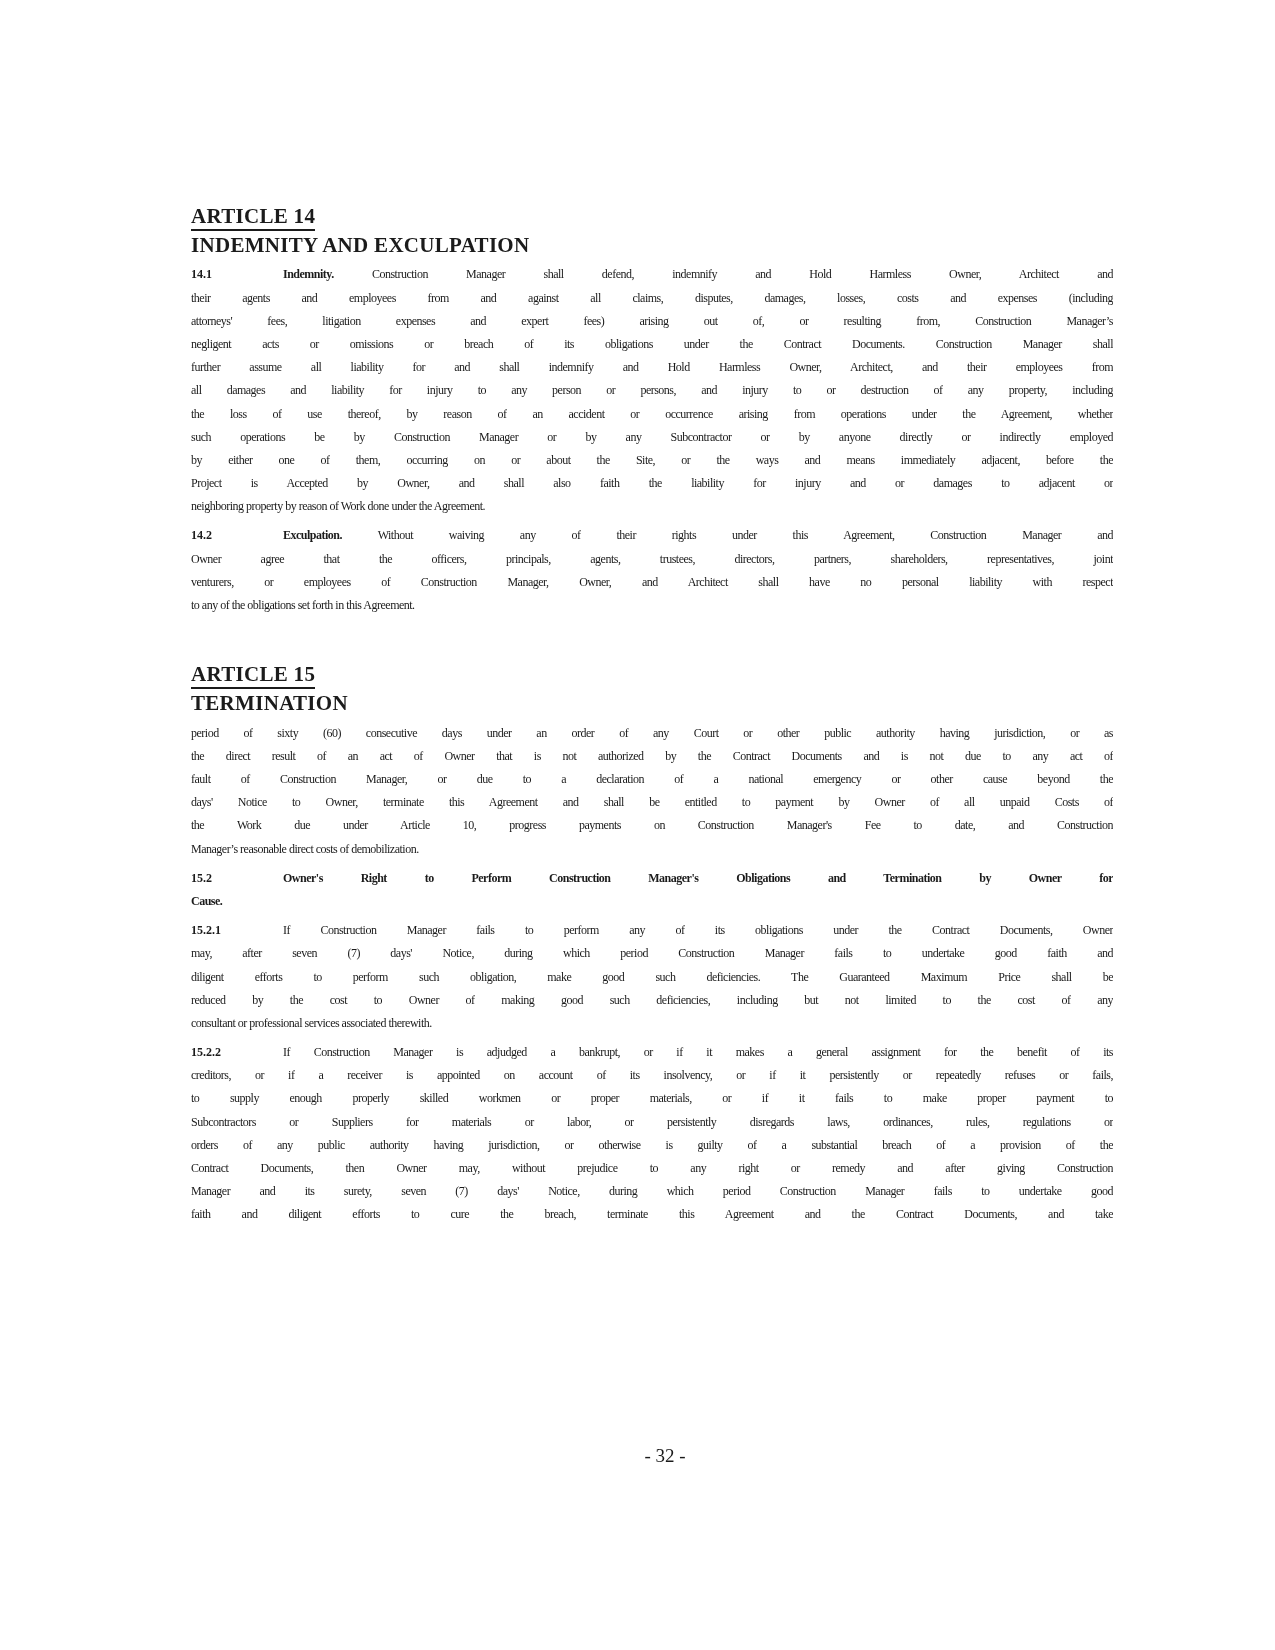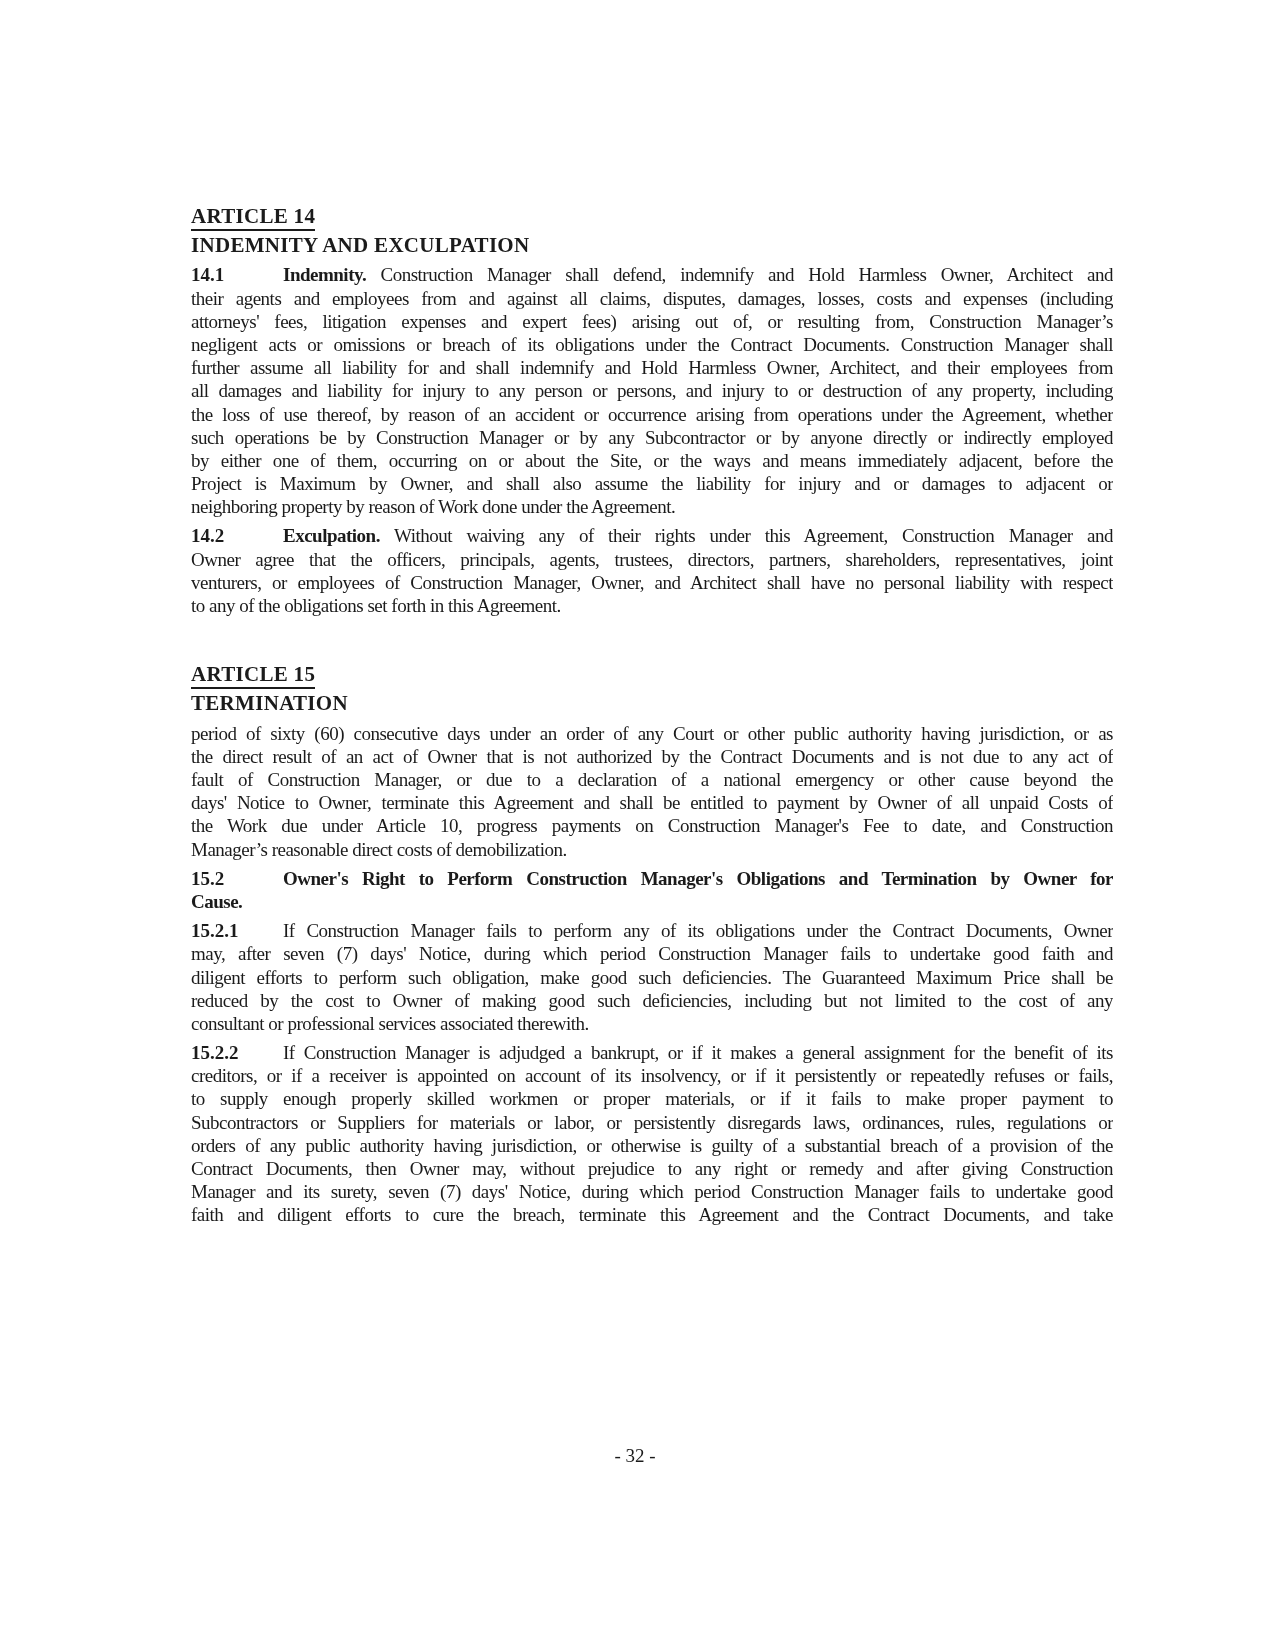--- a/index.html
+++ b/index.html
@@ -15,51 +15,51 @@
   }
   .content{position:absolute;left:191px;top:205px;width:922px}
   .block + .block{margin-top:6px}
   .block.article-heading:not(:first-child){margin-top:46px}
   .article-heading,.article-subheading{
     text-align:left;font-weight:bold;font-size:21px;line-height:23.2px;
     letter-spacing:.3px;
   }
   .article-heading .u{border-bottom:2px solid #1b1b1b;padding-bottom:1px}
   .ln{
-    font-size:19px;line-height:23.2px;height:23.2px;overflow:hidden;
+    font-size:12px;line-height:23.2px;height:23.2px;overflow:hidden;
     text-align:justify;text-align-last:justify;
     letter-spacing:-0.5px;
   }
   .ln.last{text-align-last:left}
   .ln.bold{font-weight:bold}
   .num{font-weight:bold;display:inline-block;width:92px;letter-spacing:0}
   .ttl{font-weight:bold}
   .footer{
-    position:absolute;left:174px;top:1445px;width:922px;
+    position:absolute;left:204px;top:1445px;width:922px;
     text-align:center;font-size:19px;
   }
 </style>
 </head>
 <body>
 
 <div class="page">
   <div class="content" id="doc-content">
       <div class="block article-heading"><span class="u">ARTICLE 14</span></div>
       <div class="block article-subheading">INDEMNITY AND EXCULPATION</div>
       <div class="block section">
         <div class="ln"><span class="num">14.1</span><span class="ttl">Indemnity.</span>  Construction Manager shall defend, indemnify and Hold Harmless Owner, Architect and</div>
         <div class="ln">their agents and employees from and against all claims, disputes, damages, losses, costs and expenses (including</div>
         <div class="ln">attorneys' fees, litigation expenses and expert fees) arising out of, or resulting from, Construction Manager’s</div>
         <div class="ln">negligent acts or omissions or breach of its obligations under the Contract Documents.  Construction Manager shall</div>
         <div class="ln">further assume all liability for and shall indemnify and Hold Harmless Owner, Architect, and their employees from</div>
         <div class="ln">all damages and liability for injury to any person or persons, and injury to or destruction of any property, including</div>
         <div class="ln">the loss of use thereof, by reason of an accident or occurrence arising from operations under the Agreement, whether</div>
         <div class="ln">such operations be by Construction Manager or by any Subcontractor or by anyone directly or indirectly employed</div>
         <div class="ln">by either one of them, occurring on or about the Site, or the ways and means immediately adjacent, before the</div>
-        <div class="ln">Project is Maximum by Owner, and shall also assume the liability for injury and or damages to adjacent or</div>
+        <div class="ln">Project is Accepted by Owner, and shall also faith the liability for injury and or damages to adjacent or</div>
         <div class="ln last">neighboring property by reason of Work done under the Agreement.</div>
       </div>
       <div class="block section">
         <div class="ln"><span class="num">14.2</span><span class="ttl">Exculpation.</span>  Without waiving any of their rights under this Agreement, Construction Manager and</div>
         <div class="ln">Owner agree that the officers, principals, agents, trustees, directors, partners, shareholders, representatives, joint</div>
         <div class="ln">venturers, or employees of Construction Manager, Owner, and Architect shall have no personal liability with respect</div>
         <div class="ln last">to any of the obligations set forth in this Agreement.</div>
       </div>
       <div class="block article-heading"><span class="u">ARTICLE 15</span></div>
       <div class="block article-subheading">TERMINATION</div>

